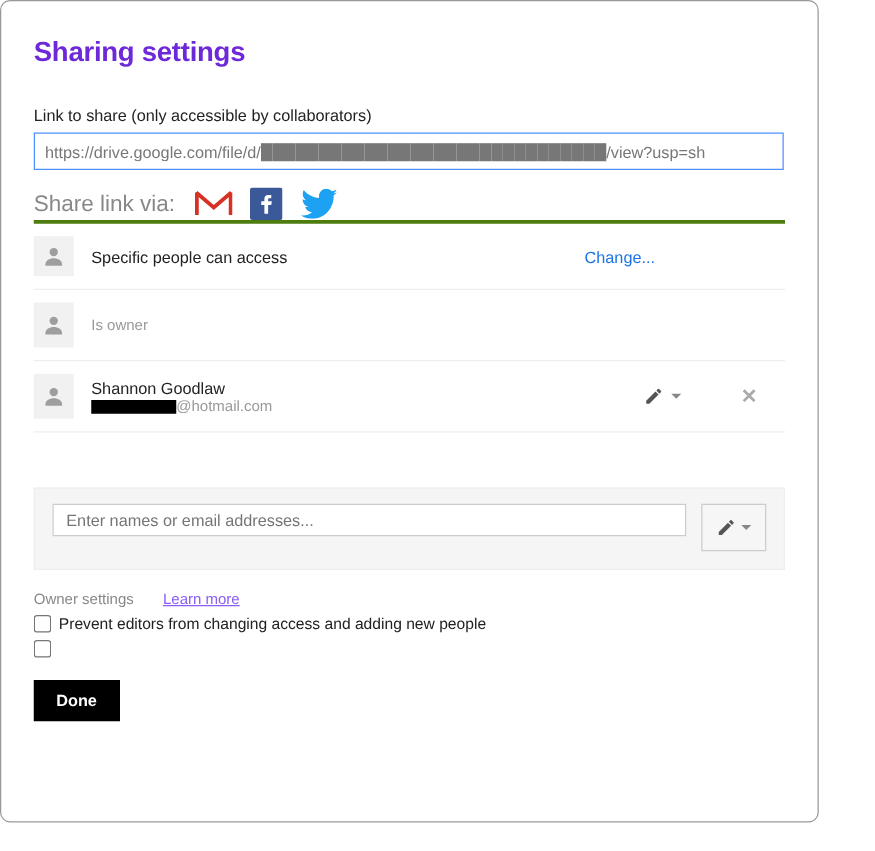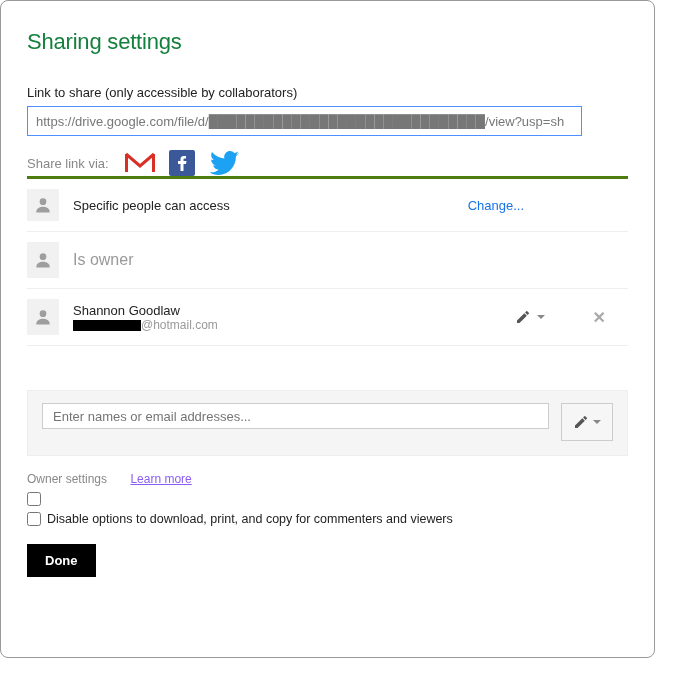--- a/index.html
+++ b/index.html
@@ -14,49 +14,49 @@
     width: 655px;
     height: 658px;
     border: 1px solid #999;
     border-radius: 8px;
     padding: 22px 26px 20px 26px;
     background: #fff;
     position: relative;
   }
   .title {
     font-size: 22px;
-    color: #15803d;
+    color: #6d28d9;
     letter-spacing: -0.2px;
     margin: 6px 0 30px 0;
-    font-weight: 400;
+    font-weight: 700;
   }
   .label-small {
     font-size: 13px;
     color: #222;
     margin-bottom: 6px;
   }
   .link-input {
-    width: 555px;
+    width: 600px;
     height: 30px;
     border: 1px solid #4d90fe;
     outline: none;
     padding: 12px 8px;
     font-size: 13px;
     color: #777;
     display: block;
     background: #fff;
   }
   .share-via-row {
     display: flex;
     align-items: center;
     margin-top: 14px;
     gap: 14px;
   }
   .share-via-label {
-    font-size: 13px;
+    font-size: 18px;
     color: #888;
     margin-right: 2px;
   }
   .icon-btn {
     display: inline-flex;
     align-items: center;
     justify-content: center;
     cursor: pointer;
   }
   .section-label {
@@ -111,21 +111,21 @@
   }
   .change-link {
     color: #1a73e8;
     font-size: 13px;
     cursor: pointer;
     margin-right: 100px;
     margin-left: 46px;
   }
   .owner-text {
     color: #999;
-    font-size: 16px;
+    font-size: 12px;
     margin-right: 86px;
   }
   .perm-edit {
     display: flex;
     align-items: center;
     margin-right: 48px;
     cursor: pointer;
   }
   .remove-x {
     color: #aaa;
@@ -302,22 +302,22 @@
     </div>
   </div>
 
   <div class="owner-settings-row">
     <span class="owner-settings-label">Owner settings</span>
     <span class="learn-more">Learn more</span>
   </div>
 
   <label class="checkbox-row">
     <input type="checkbox" style="">
+    <span>Prevent editors from changing access and adding new people</span>
   </label>
 
   <label class="checkbox-row">
     <input type="checkbox" style="">
-    <span>Disable options to download, print, and copy for commenters and viewers</span>
   </label>
 
   <button class="done-btn">Done</button>
 
 </div>
 
 </body></html>

